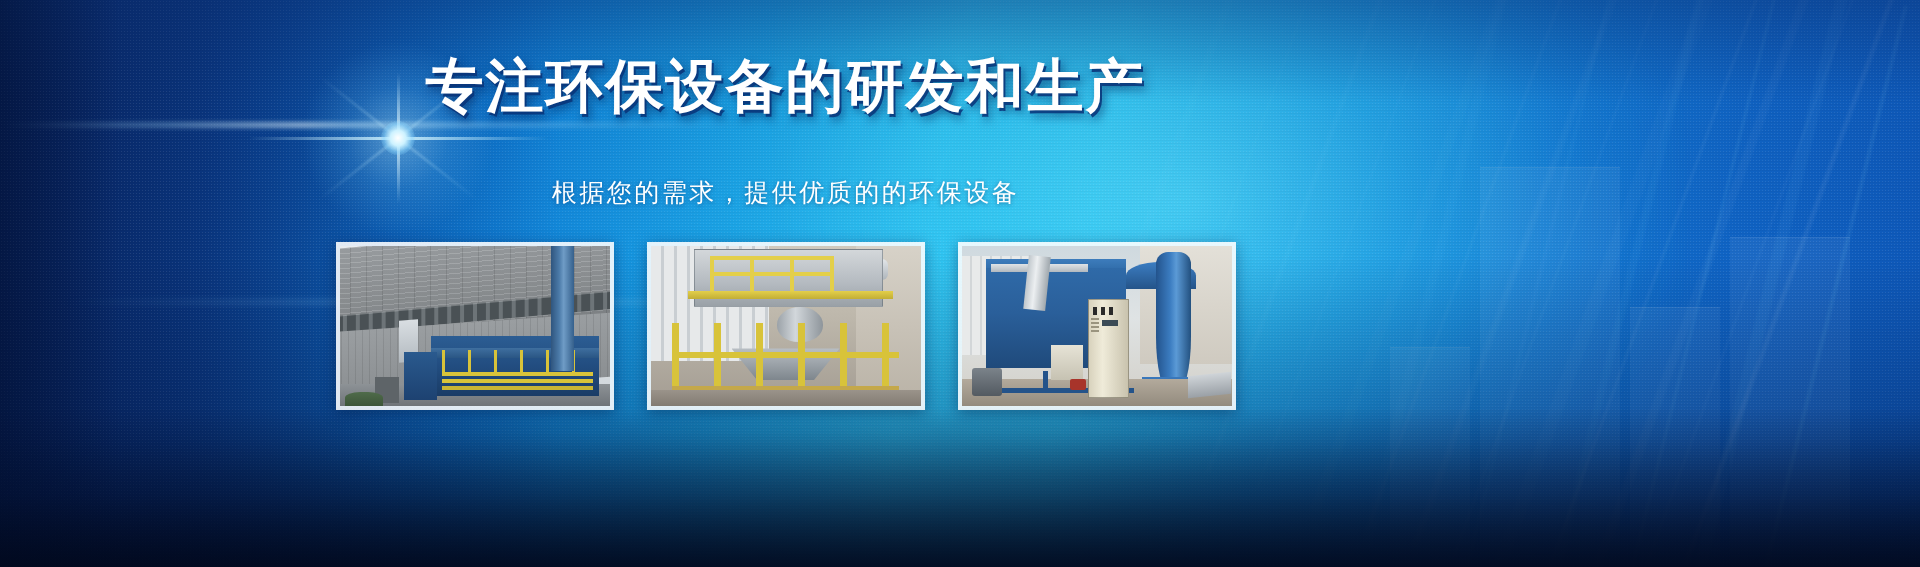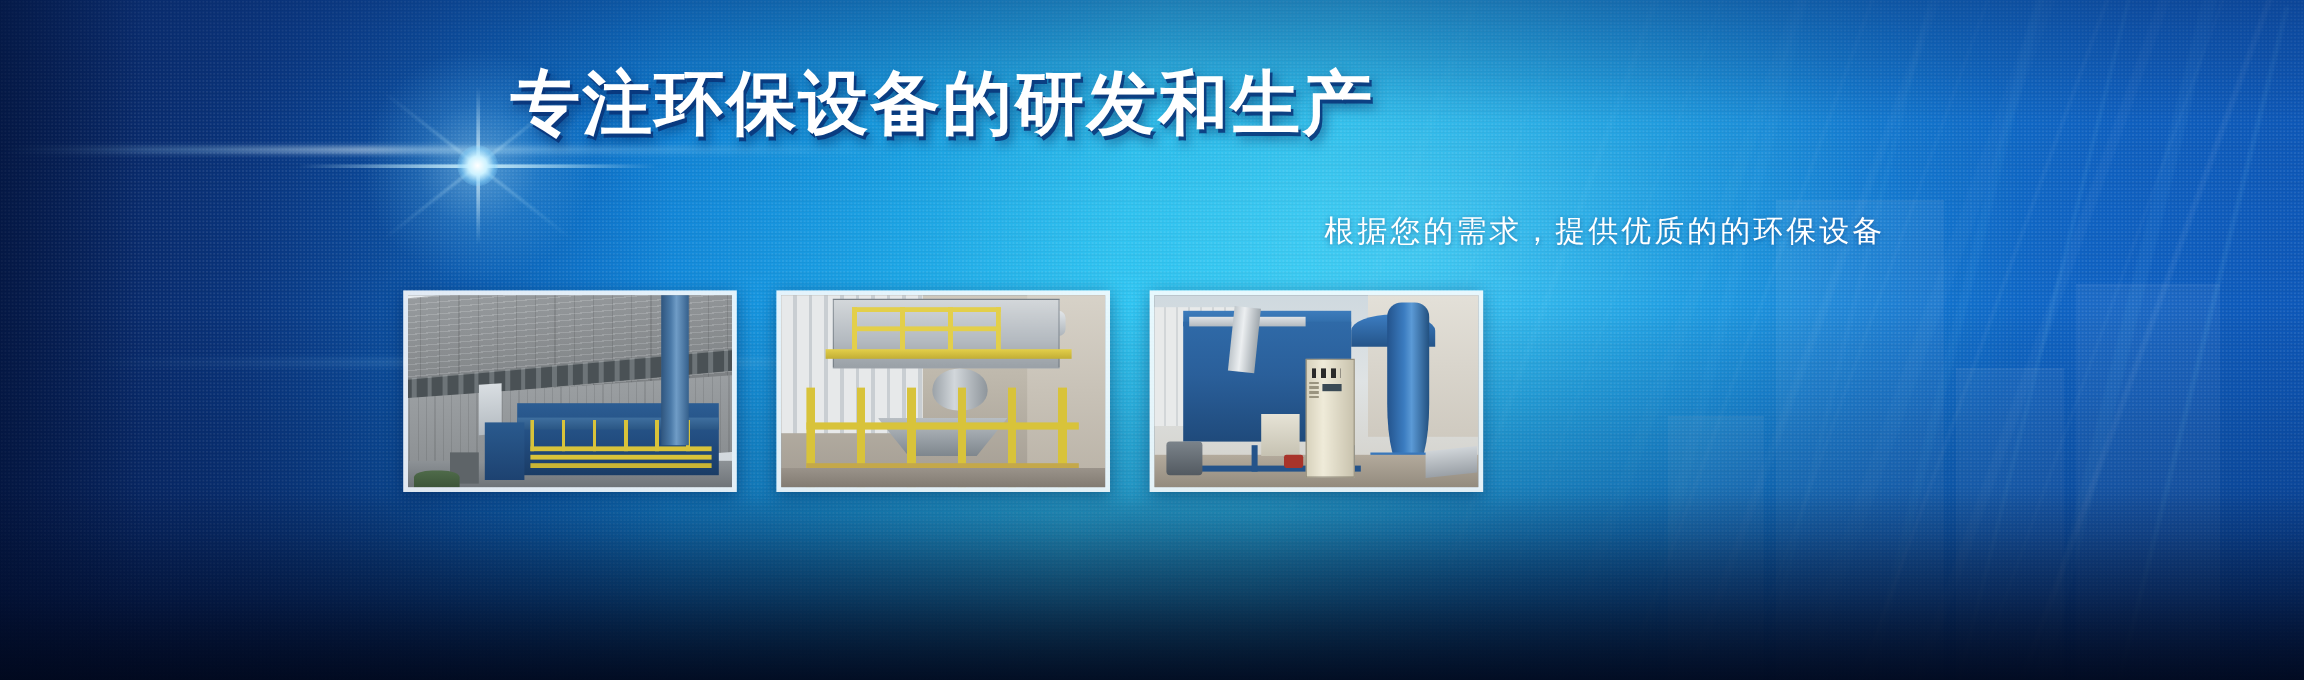--- a/index.html
+++ b/index.html
@@ -140,21 +140,21 @@
     position:absolute; top:130px; left:50%; transform:translateX(-50%);
     margin-left:-174px;
     height:38px; padding:0 54px;
     display:flex; align-items:center; justify-content:center;
     background:#1e49a8;
     color:#ffffff; font-size:19px; letter-spacing:2px; white-space:nowrap;
     clip-path:polygon(0 0, 100% 0, calc(100% - 22px) 50%, 100% 100%, 0 100%, 22px 50%);
   }
 
   .subline{
-    position:absolute; left:0; top:176px; width:1571px; text-align:right;
+    position:absolute; left:0; top:176px; width:1571px; text-align:center;
     font-size:25px; letter-spacing:2.5px; color:#ffffff; white-space:nowrap;
     text-shadow:0 1px 4px rgba(5,35,90,.45);
   }
 
   
   .photos{
     position:absolute; left:0; top:242px; width:1571px;
     display:flex; justify-content:center; gap:33px;
   }
   .photo{

